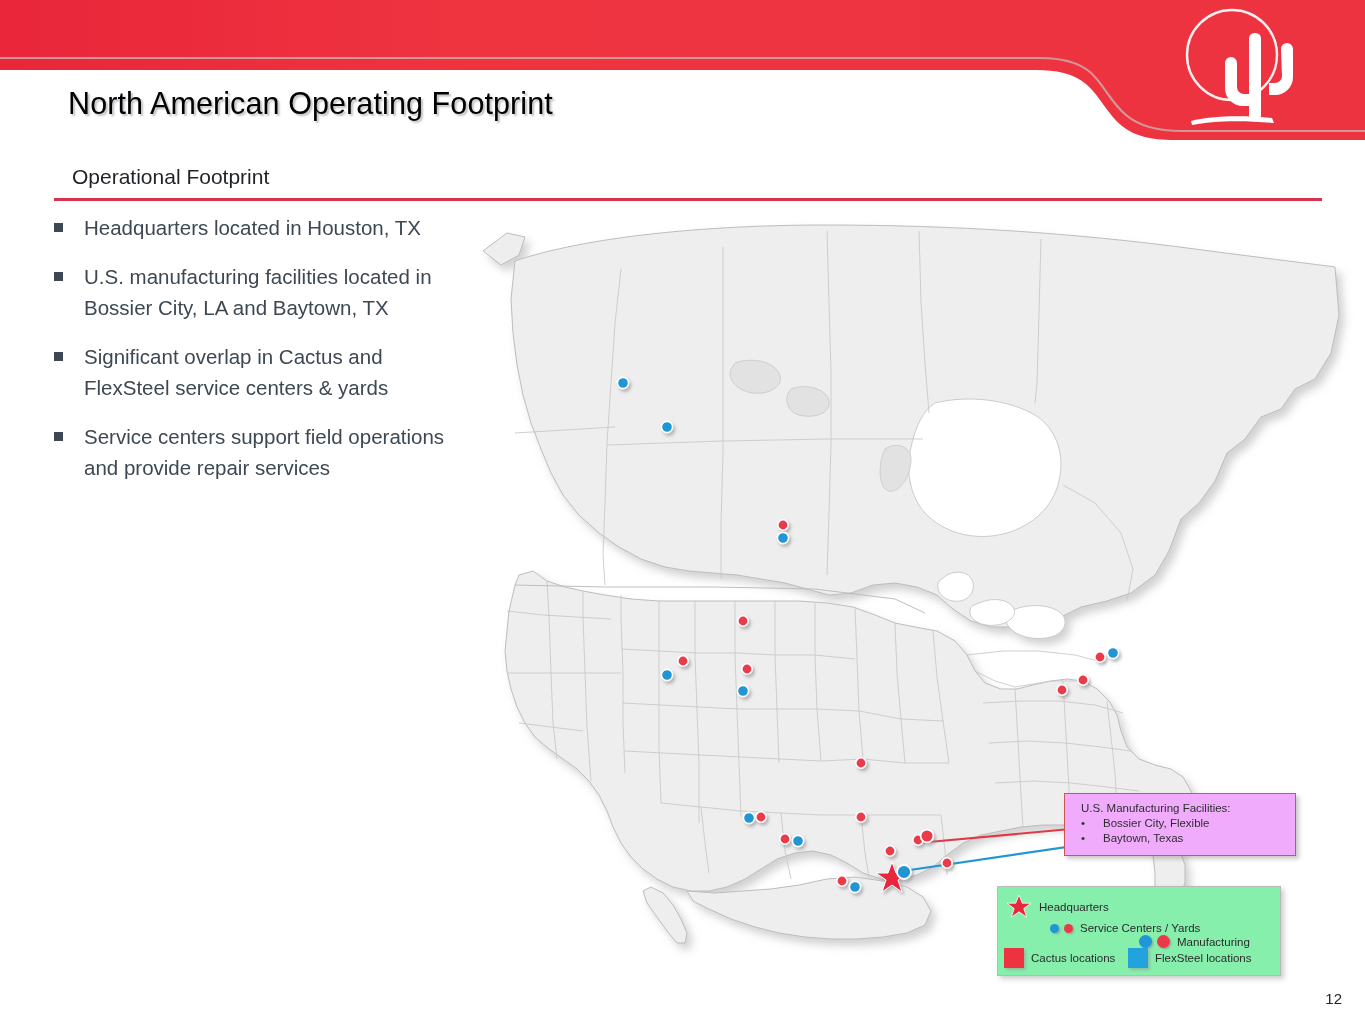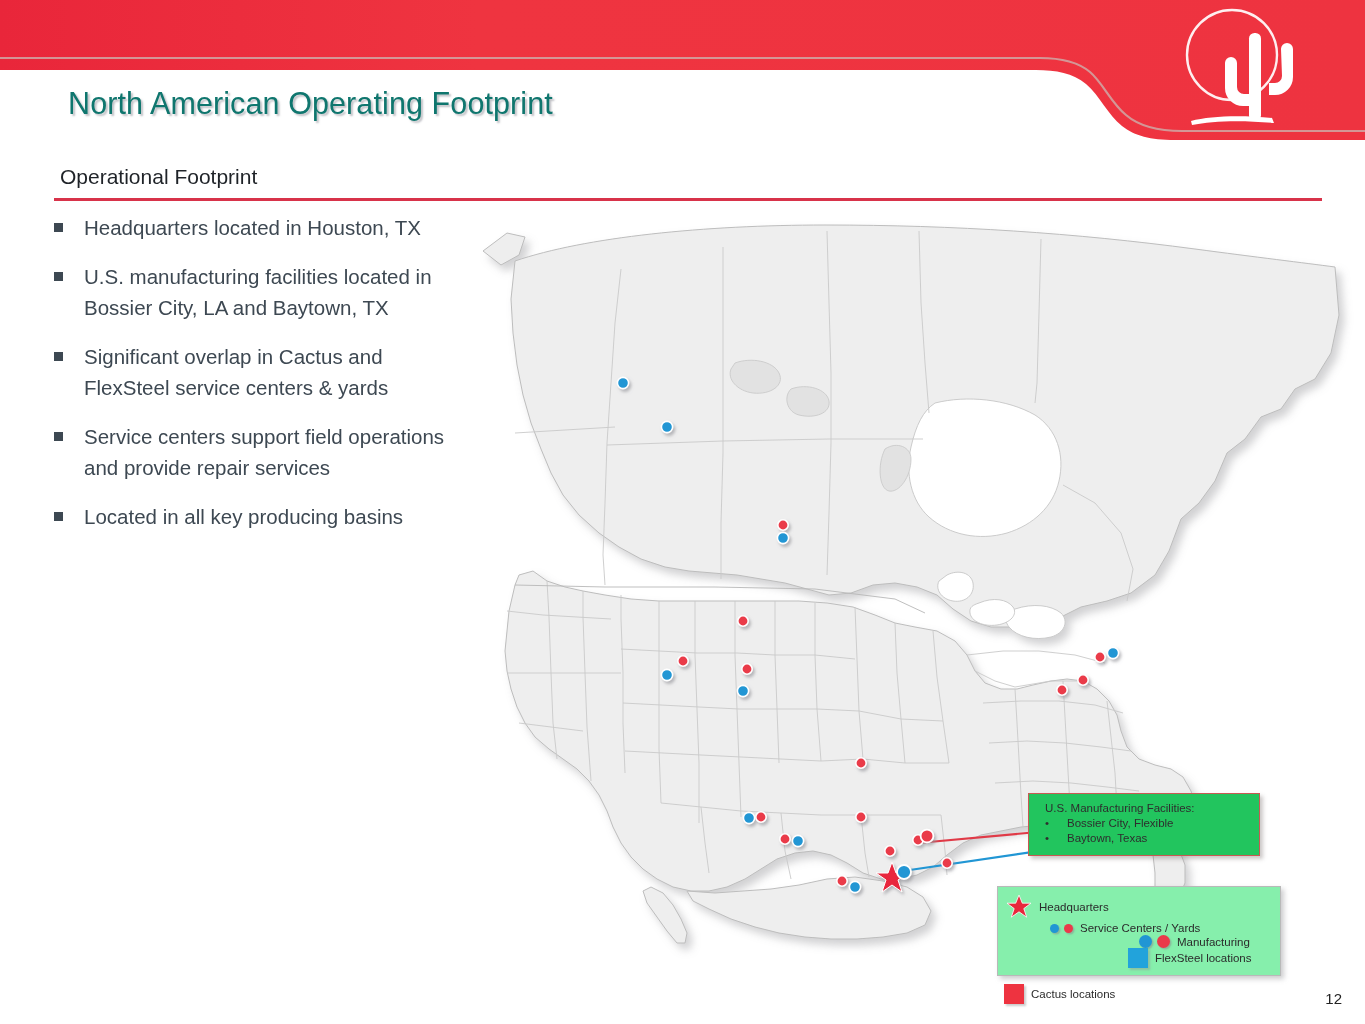--- a/index.html
+++ b/index.html
@@ -23,30 +23,30 @@
     height: 140px;
     overflow: hidden;
   }
   .header-svg { position: absolute; left: 0; top: 0; }
 
   .slide-title {
     position: absolute;
     left: 68px;
     top: 86px;
     font-size: 30.5px;
-    color: #0f766e;
+    color: #000000;
     letter-spacing: 0.1px;
     white-space: nowrap;
     text-shadow: 2px 2px 2px rgba(140,140,150,0.55);
   }
 
   
   .section-head {
     position: absolute;
-    left: 60px;
+    left: 72px;
     top: 165px;
     font-size: 21px;
     color: #1f2328;
   }
   .section-rule {
     position: absolute;
     left: 54px;
     top: 198px;
     width: 1268px;
     height: 3px;
@@ -83,25 +83,25 @@
     left: 455px;
     top: 203px;
     width: 900px;
     height: 760px;
   }
   .map-svg { position: absolute; left: 0; top: 0; }
 
   
   .callout {
     position: absolute;
-    left: 1028px;
+    left: 1064px;
     top: 793px;
     width: 214px;
     padding: 7px 8px 9px 8px;
-    background: #22c55e;
+    background: #f0abfc;
     border: 1px solid #c85a53;
     box-shadow: 3px 3px 4px rgba(120,110,110,0.38);
     font-size: 11.5px;
     color: #2e2e2e;
     line-height: 15px;
   }
   .callout-title { margin-left: 8px; }
   .callout-li {
     margin-left: 8px;
     display: flex;
@@ -122,21 +122,21 @@
     color: #2b2b2b;
   }
   .legend-row {
     position: absolute;
     display: flex;
     align-items: center;
   }
   .lg-r1 { left: 8px; top: 7px; }
   .lg-r1b { left: 141px; top: 0; margin-top: 48px; }
   .lg-r2 { left: 52px; top: 35px; }
-  .lg-r3 { left: 6px; top: 61px; margin-top: 36px; }
+  .lg-r3 { left: 6px; top: 61px; }
   .lg-r3b { left: 130px; top: 61px; }
   .legend-row .lbl { margin-left: 7px; white-space: nowrap; }
 
   .sw-square {
     width: 20px; height: 20px;
     box-shadow: 2px 2px 2px rgba(150,150,150,0.5);
   }
   .dot-pair { display: flex; align-items: center; }
   .dotb, .dotr {
     border-radius: 50%;
@@ -208,24 +208,20 @@
     <span class="sq"></span>
     <span>U.S. manufacturing facilities located in Bossier City, LA and Baytown, TX</span>
   </div>
   <div class="bullet">
     <span class="sq"></span>
     <span>Significant overlap in Cactus and FlexSteel service centers &amp; yards</span>
   </div>
   <div class="bullet">
     <span class="sq"></span>
     <span>Service centers support field operations and provide repair services</span>
-  </div>
-  <div class="bullet">
-    <span class="sq"></span>
-    <span>Located in all key producing basins</span>
   </div>
 </div>
 
 <div class="map-wrap">
   <svg class="map-svg" width="900" height="760" viewBox="0 0 900 760">
     <defs>
       <filter id="landshadow" x="-10%" y="-10%" width="130%" height="130%">
         <feDropShadow dx="5" dy="6" stdDeviation="4" flood-color="#9a9a9e" flood-opacity="0.45"></feDropShadow>
       </filter>
       <filter id="pinshadow" x="-60%" y="-60%" width="240%" height="240%">

